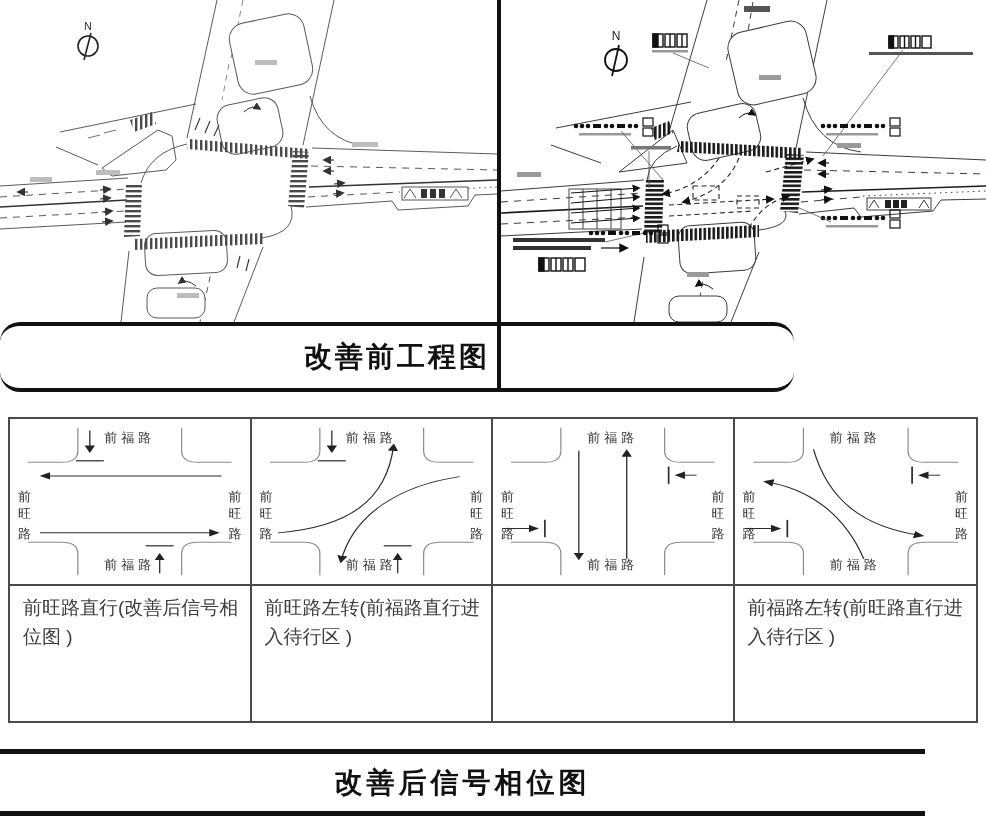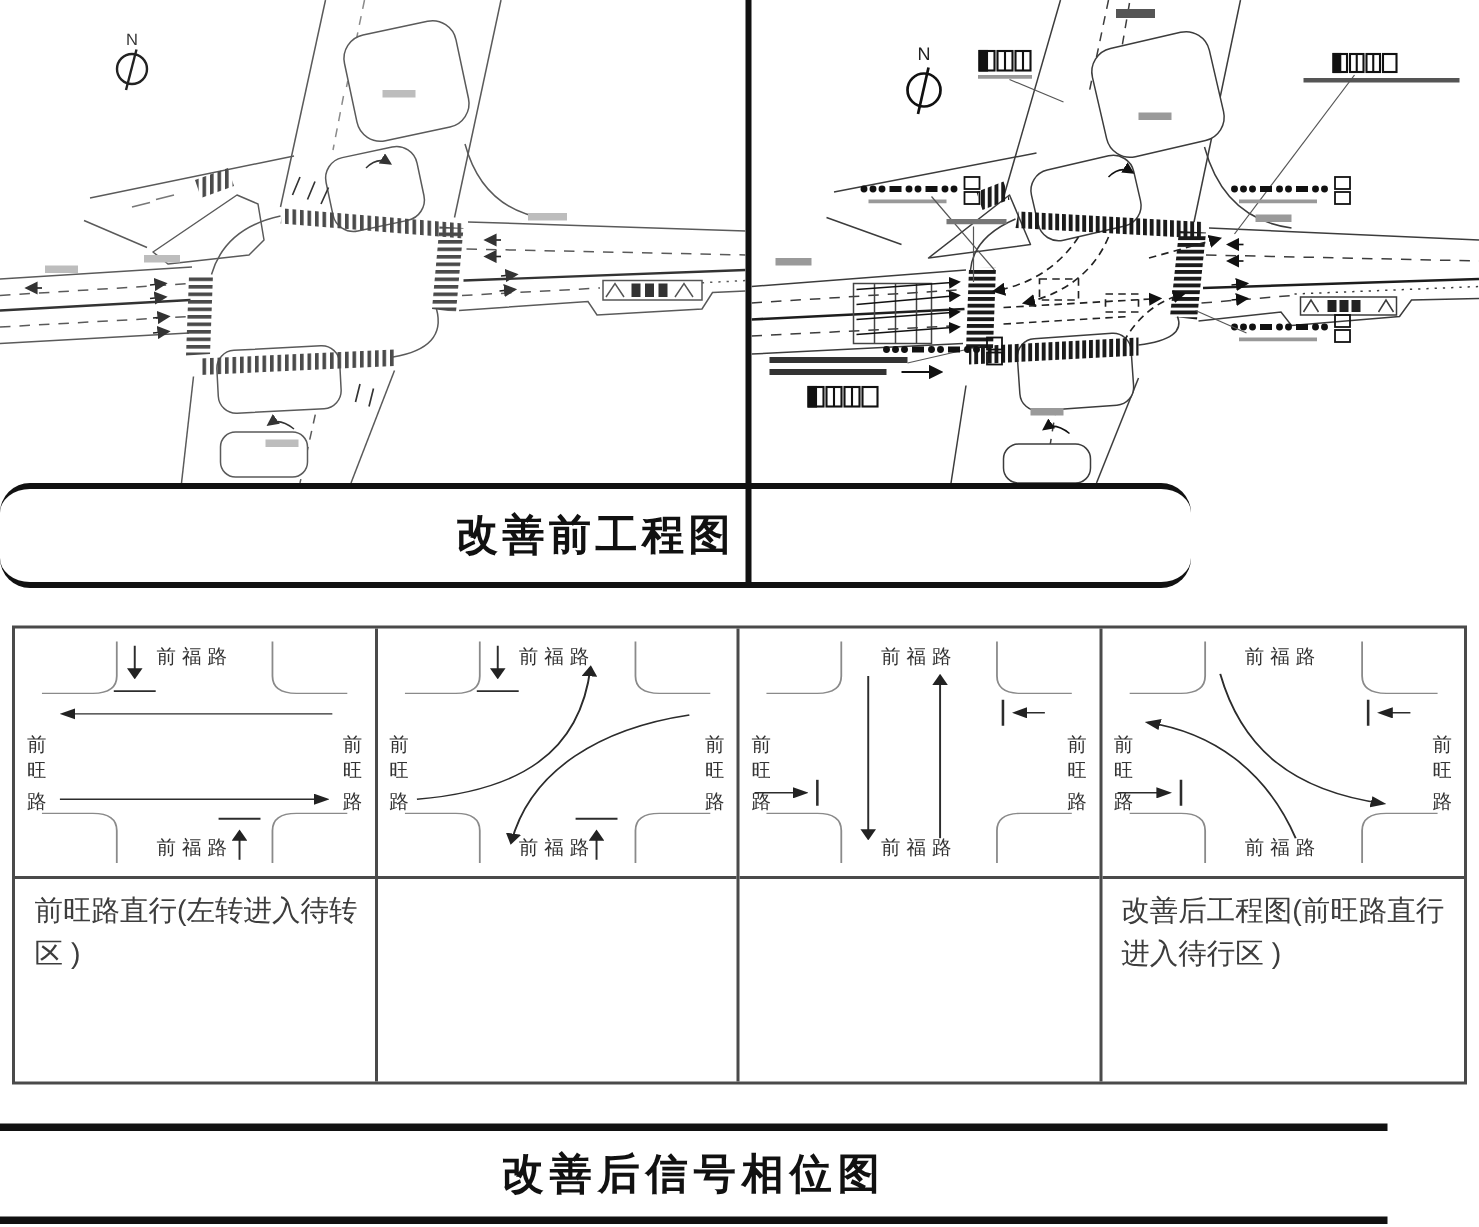--- a/index.html
+++ b/index.html
@@ -364,21 +364,21 @@
               <line x1="136" y1="176" x2="164" y2="176" stroke-width="1.7"></line>
             <path d="M212,79 L32,79" marker-end="url(#mk1)"></path>
             <path d="M30,158 L208,158" marker-end="url(#mk1)"></path>
           </g>
         </svg>
         <div class="rlab h top">前福路</div>
         <div class="rlab h bot">前福路</div>
         <div class="rlab v vl">前旺路</div>
         <div class="rlab v vr">前旺路</div>
       </div>
-      <div class="phase-caption">前旺路直行(左转进入待转区 )</div>
+      <div class="phase-caption">前旺路直行(改善后信号相位图 )</div>
     </div>
 
     <div class="phase-col">
       <div class="phase-diagram">
         <svg viewBox="0 0 240 229" preserveAspectRatio="none">
           <defs>
               <marker id="mk2" viewBox="0 0 10 10" refX="8" refY="5" markerWidth="8" markerHeight="8" orient="auto-start-reverse">
                 <path d="M0,0 L10,5 L0,10 z" fill="#222"></path>
               </marker>
             </defs>
@@ -395,20 +395,21 @@
               <line x1="132" y1="176" x2="160" y2="176" stroke-width="1.7"></line>
             <path d="M26,158 C95,150 135,115 142,36" marker-end="url(#mk2)"></path>
             <path d="M208,80 C150,92 102,130 89,198" marker-end="url(#mk2)"></path>
           </g>
         </svg>
         <div class="rlab h top">前福路</div>
         <div class="rlab h bot">前福路</div>
         <div class="rlab v vl">前旺路</div>
         <div class="rlab v vr">前旺路</div>
       </div>
+      <div class="phase-caption">前旺路左转(前福路直行进入待行区 )</div>
     </div>
 
     <div class="phase-col">
       <div class="phase-diagram">
         <svg viewBox="0 0 240 229" preserveAspectRatio="none">
           <defs>
               <marker id="mk3" viewBox="0 0 10 10" refX="8" refY="5" markerWidth="8" markerHeight="8" orient="auto-start-reverse">
                 <path d="M0,0 L10,5 L0,10 z" fill="#222"></path>
               </marker>
             </defs>
@@ -455,20 +456,20 @@
             <path d="M10,152 L44,152" marker-end="url(#mk4)"></path>
             <path d="M78,42 C92,110 125,150 186,162" marker-end="url(#mk4)"></path>
             <path d="M128,194 C108,130 72,96 30,87" marker-end="url(#mk4)"></path>
           </g>
         </svg>
         <div class="rlab h top">前福路</div>
         <div class="rlab h bot">前福路</div>
         <div class="rlab v vl">前旺路</div>
         <div class="rlab v vr">前旺路</div>
       </div>
-      <div class="phase-caption">改善后工程图(前旺路直行进入待行区 )</div>
+      <div class="phase-caption">前福路左转(前旺路直行进入待行区 )</div>
     </div>
 
   </div>
 
   <div class="title-bar">改善后信号相位图</div>
 
 </div>
 
 </body></html>

